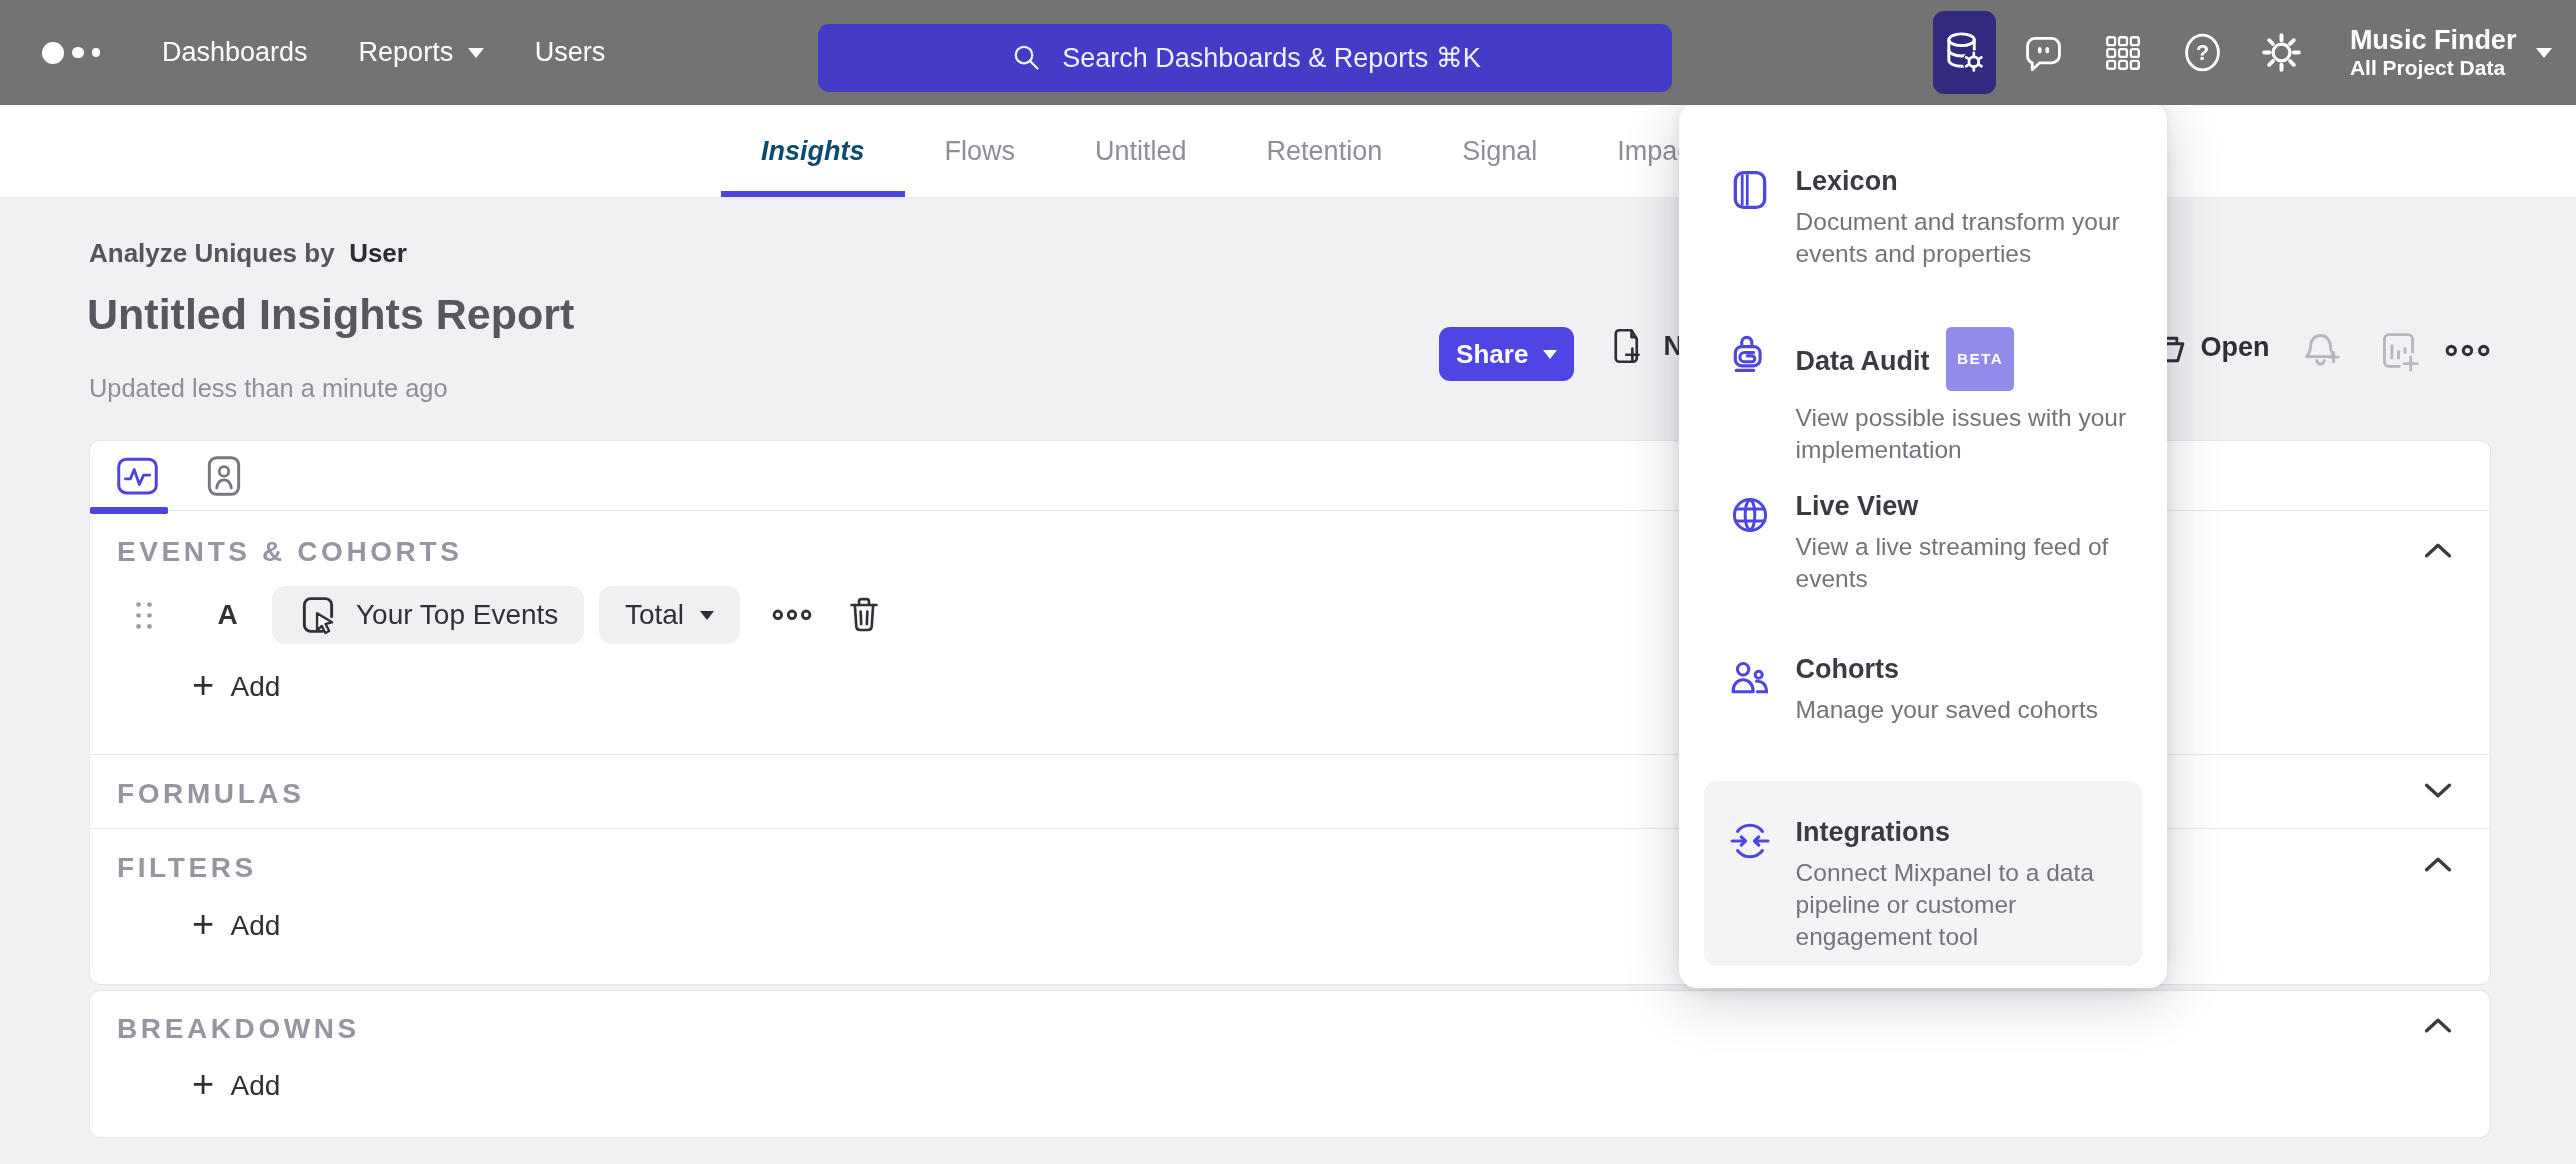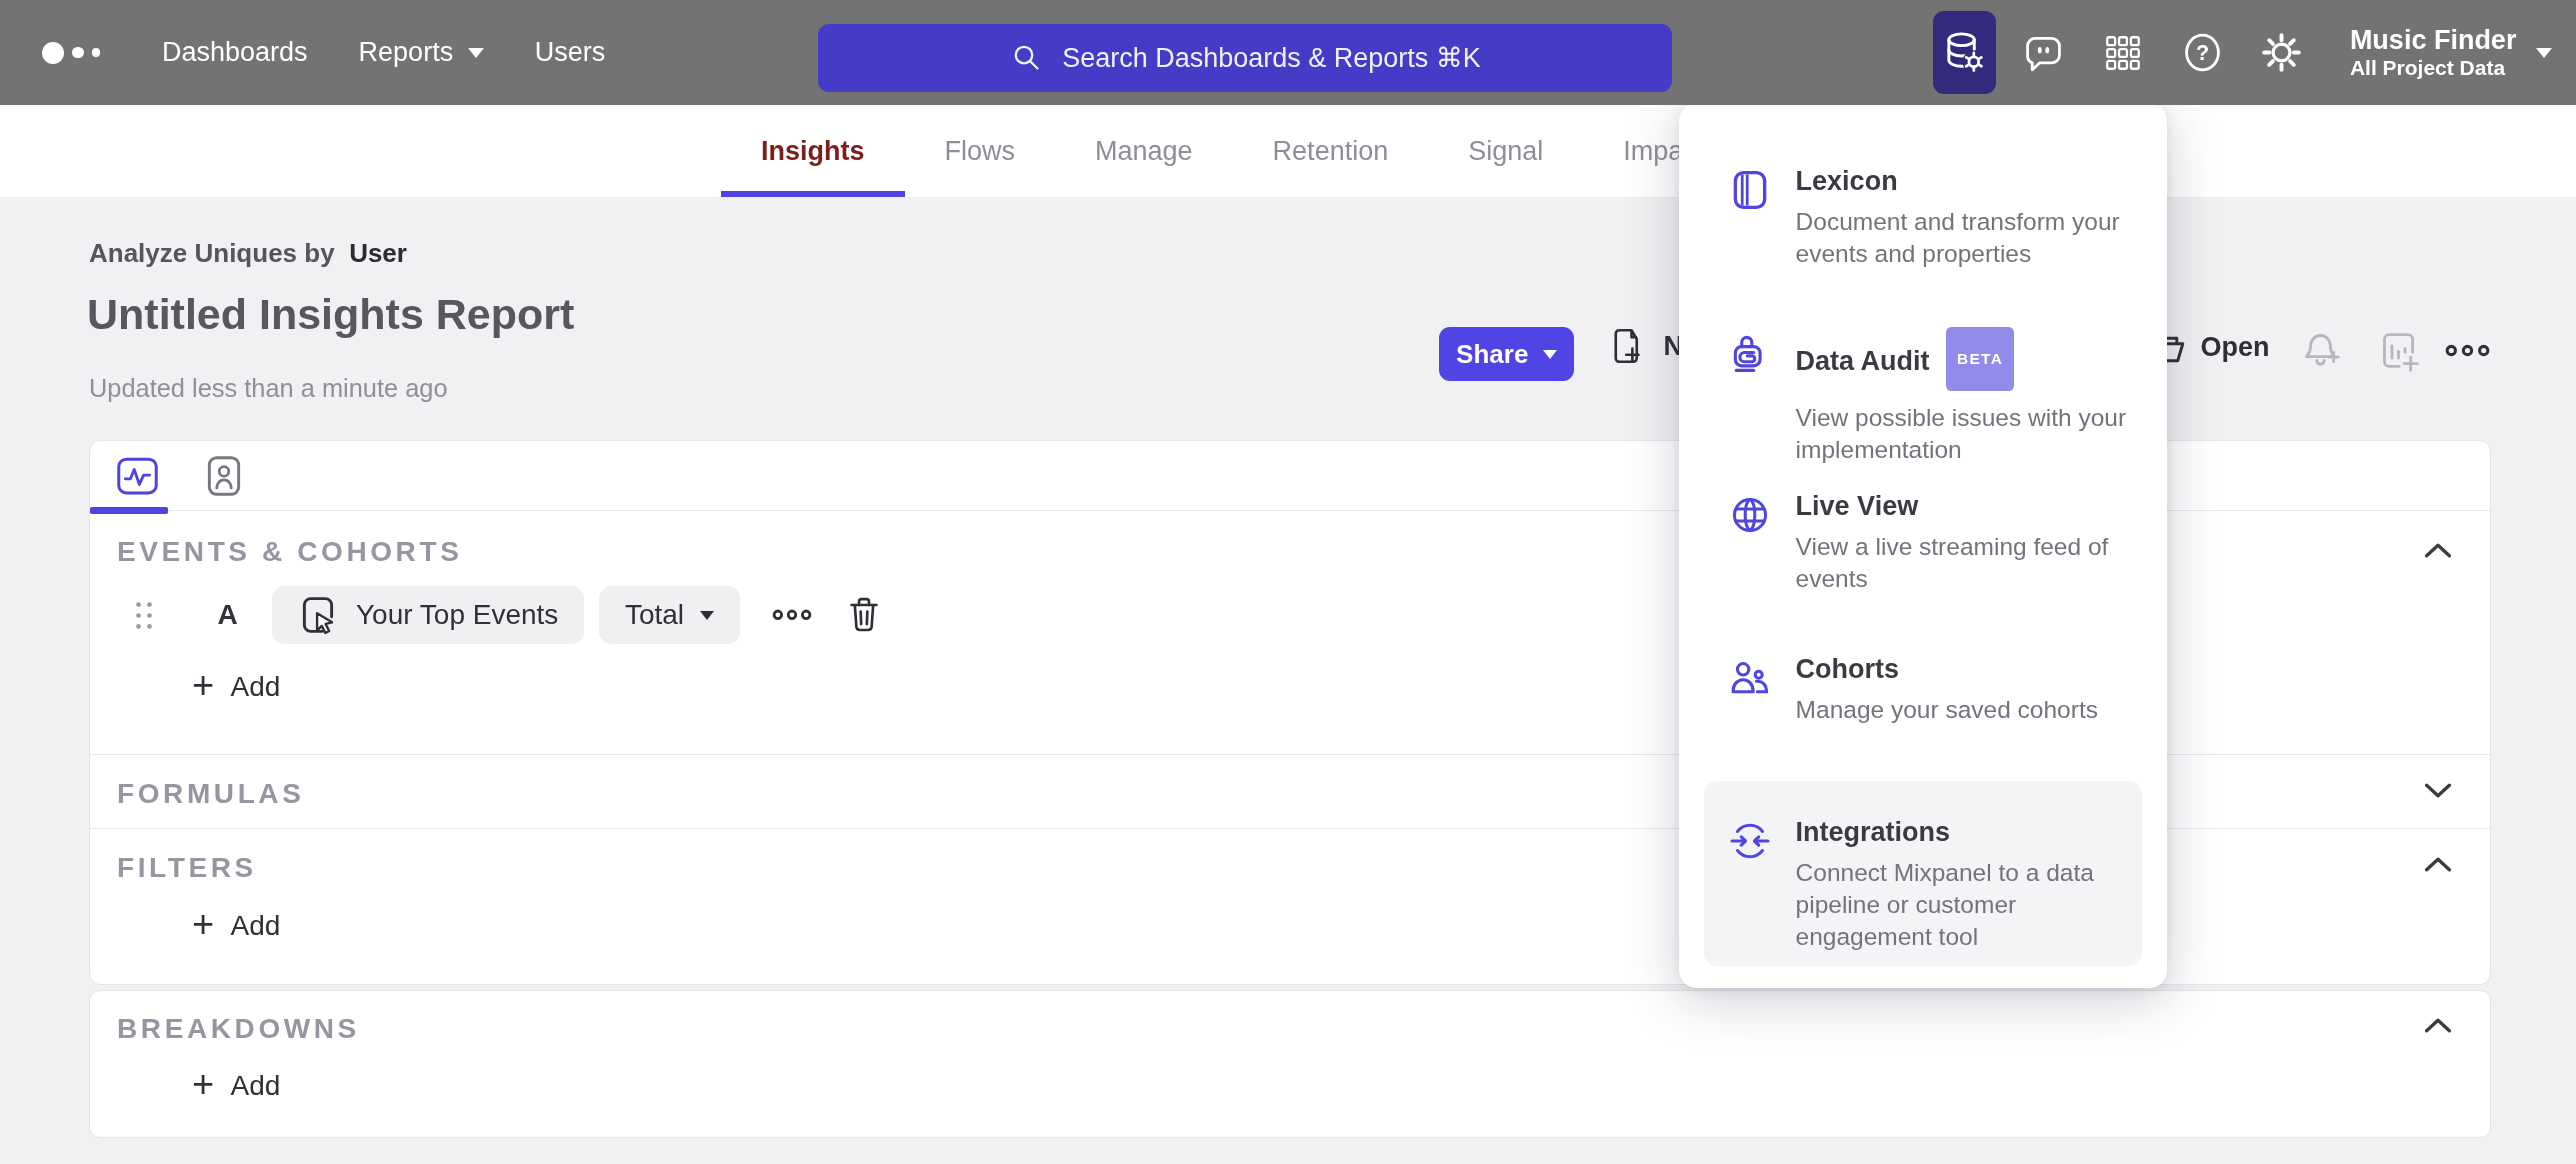--- a/index.html
+++ b/index.html
@@ -22,21 +22,21 @@
   .nav-right{position:absolute;right:23.6px;top:0;height:105px;display:flex;align-items:center;}
   .tool{width:63px;height:83px;display:flex;align-items:center;justify-content:center;border-radius:11px;margin-left:16.3px;cursor:pointer;}
   .tool.active{background:#322b7d;}
   .project{margin-left:37px;color:#fff;line-height:1.15;cursor:pointer;}
   .project .pname{font-size:27px;font-weight:700;}
   .project .pscope{font-size:21px;font-weight:700;}
   .project-caret{margin-left:20px;color:#fff;}
   
   .tabbar{position:absolute;top:105px;left:0;width:2576px;height:93px;background:#fff;z-index:10;border-bottom:0.9px solid #ececf0;display:flex;padding-left:721px;box-sizing:border-box;}
   .tab{font-size:27px;color:#8d8e97;font-weight:500;padding:0 40px;display:flex;align-items:center;cursor:pointer;position:relative;}
-  .tab.active{color:#7f1d1d;font-weight:600;}
+  .tab.active{color:#0c4a6e;font-weight:600;font-style:italic;}
   .tab.active::after{content:"";position:absolute;left:0;right:0;bottom:0;height:6.3px;background:#4f44e0;}
   
   .analyze{position:absolute;left:89px;top:238px;font-size:26px;display:flex;gap:14.5px;align-items:baseline;}
   .analyze .pre{color:#55565c;font-weight:600;}
   .analyze .val{color:#2b2c32;font-weight:700;cursor:pointer;}
   .rtitle{position:absolute;left:87px;top:290px;font-size:43px;font-weight:700;color:#56575f;cursor:text;}
   .updated{position:absolute;left:89px;top:374px;font-size:25.4px;color:#8f9097;}
   .share-btn{position:absolute;left:1439px;top:327px;width:135px;height:54px;background:#4f44e4;border-radius:11px;color:#fff;display:flex;align-items:center;justify-content:center;gap:14.5px;font-size:26px;font-weight:600;cursor:pointer;z-index:5;}
   .share-btn .caret{border-top-width:9px;border-left-width:7.3px;border-right-width:7.3px;}
   .hbtn{position:absolute;top:325px;display:flex;align-items:center;gap:14.5px;font-size:27px;font-weight:600;color:#2f3037;cursor:pointer;z-index:5;}
@@ -170,21 +170,21 @@
       <div class="pname">Music Finder</div>
       <div class="pscope">All Project Data</div>
     </div>
     <span class="caret project-caret"></span>
   </div>
 </div>
 
 <div class="tabbar">
   <span class="tab active">Insights</span>
   <span class="tab">Flows</span>
-  <span class="tab">Manage</span>
+  <span class="tab">Untitled</span>
   <span class="tab">Retention</span>
   <span class="tab">Signal</span>
   <span class="tab">Impact</span>
 </div>
 
 <div class="analyze">
   <span class="pre">Analyze Uniques by</span>
   <span class="val">User</span>
 </div>
 <div class="rtitle">Untitled Insights Report</div>

